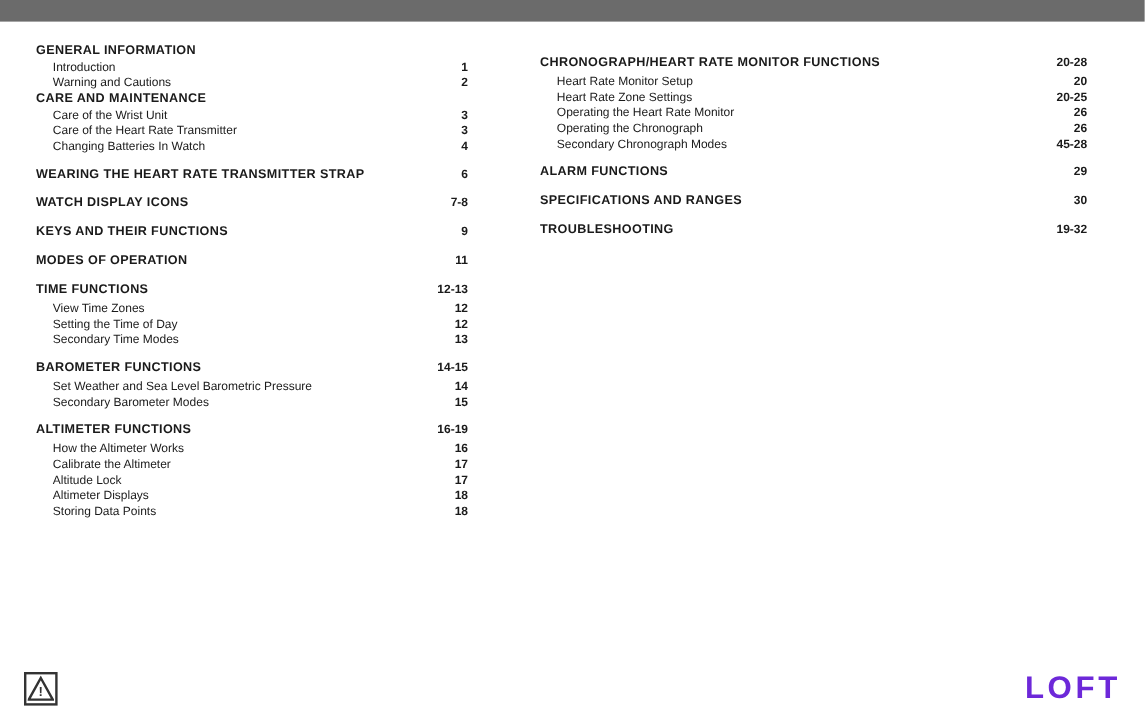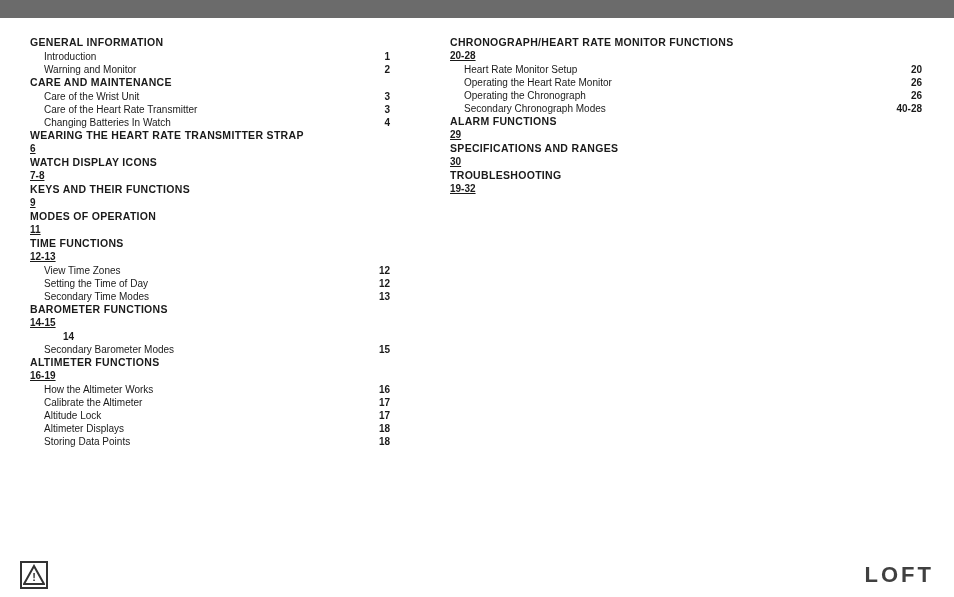--- a/index.html
+++ b/index.html
@@ -15,21 +15,21 @@
     }
 
     .top-bar {
       width: 100%;
       height: 18px;
       background: #6b6b6b;
     }
 
     .content {
       display: flex;
-      padding: 18px 32px 10px 30px;
+      padding: 18px 48px 10px 30px;
       gap: 0;
     }
 
     .left-column {
       width: 360px;
       flex-shrink: 0;
     }
 
     .right-column {
       flex: 1;
@@ -64,50 +64,49 @@
       font-weight: bold;
       font-size: 10px;
       min-width: 30px;
       text-align: right;
     }
 
     .section-with-page {
       display: flex;
       justify-content: space-between;
       align-items: baseline;
+      margin-top: 10px;
       margin-bottom: 2px;
-      flex-direction: column;
     }
 
     .section-with-page .section-header {
       margin-top: 0;
     }
 
     .section-with-page .page-num {
       font-weight: bold;
       font-size: 10px;
-      text-decoration: underline;
     }
 
     .footer {
       position: absolute;
       bottom: 8px;
       left: 0;
       right: 0;
       display: flex;
       justify-content: space-between;
       align-items: center;
       padding: 0 20px;
     }
 
     .loft-logo {
-      font-size: 22px;
+      font-size: 26px;
       font-weight: bold;
       letter-spacing: 3px;
-      color: #404040;
+      color: #6d28d9;
     }
 
     .warning-icon {
       width: 28px;
       height: 28px;
       border: 2px solid #333;
       display: flex;
       align-items: center;
       justify-content: center;
       font-size: 16px;
@@ -122,21 +121,21 @@
 
 <div class="content">
   <div class="left-column" id="left-col">
       <div>
         <div class="section-header">GENERAL INFORMATION</div>
         <div class="toc-row">
           <span class="label">Introduction</span>
           <span class="page-num">1</span>
         </div>
         <div class="toc-row">
-          <span class="label">Warning and Monitor</span>
+          <span class="label">Warning and Cautions</span>
           <span class="page-num">2</span>
         </div>
       </div>
       <div>
         <div class="section-header">CARE AND MAINTENANCE</div>
         <div class="toc-row">
           <span class="label">Care of the Wrist Unit</span>
           <span class="page-num">3</span>
         </div>
         <div class="toc-row">
@@ -189,20 +188,21 @@
           <span class="label">Secondary Time Modes</span>
           <span class="page-num">13</span>
         </div>
       </div>
       <div>
         <div class="section-with-page">
           <div class="section-header">BAROMETER FUNCTIONS</div>
           <div class="page-num">14-15</div>
         </div>
         <div class="toc-row">
+          <span class="label">Set Weather and Sea Level Barometric Pressure</span>
           <span class="page-num">14</span>
         </div>
         <div class="toc-row">
           <span class="label">Secondary Barometer Modes</span>
           <span class="page-num">15</span>
         </div>
       </div>
       <div>
         <div class="section-with-page">
           <div class="section-header">ALTIMETER FUNCTIONS</div>
@@ -234,30 +234,34 @@
       <div>
         <div class="section-with-page">
           <div class="section-header">CHRONOGRAPH/HEART RATE MONITOR FUNCTIONS</div>
           <div class="page-num">20-28</div>
         </div>
         <div class="toc-row">
           <span class="label">Heart Rate Monitor Setup</span>
           <span class="page-num">20</span>
         </div>
         <div class="toc-row">
+          <span class="label">Heart Rate Zone Settings</span>
+          <span class="page-num">20-25</span>
+        </div>
+        <div class="toc-row">
           <span class="label">Operating the Heart Rate Monitor</span>
           <span class="page-num">26</span>
         </div>
         <div class="toc-row">
           <span class="label">Operating the Chronograph</span>
           <span class="page-num">26</span>
         </div>
         <div class="toc-row">
           <span class="label">Secondary Chronograph Modes</span>
-          <span class="page-num">40-28</span>
+          <span class="page-num">45-28</span>
         </div>
       </div>
       <div>
         <div class="section-with-page">
           <div class="section-header">ALARM FUNCTIONS</div>
           <div class="page-num">29</div>
         </div>
       </div>
       <div>
         <div class="section-with-page">

